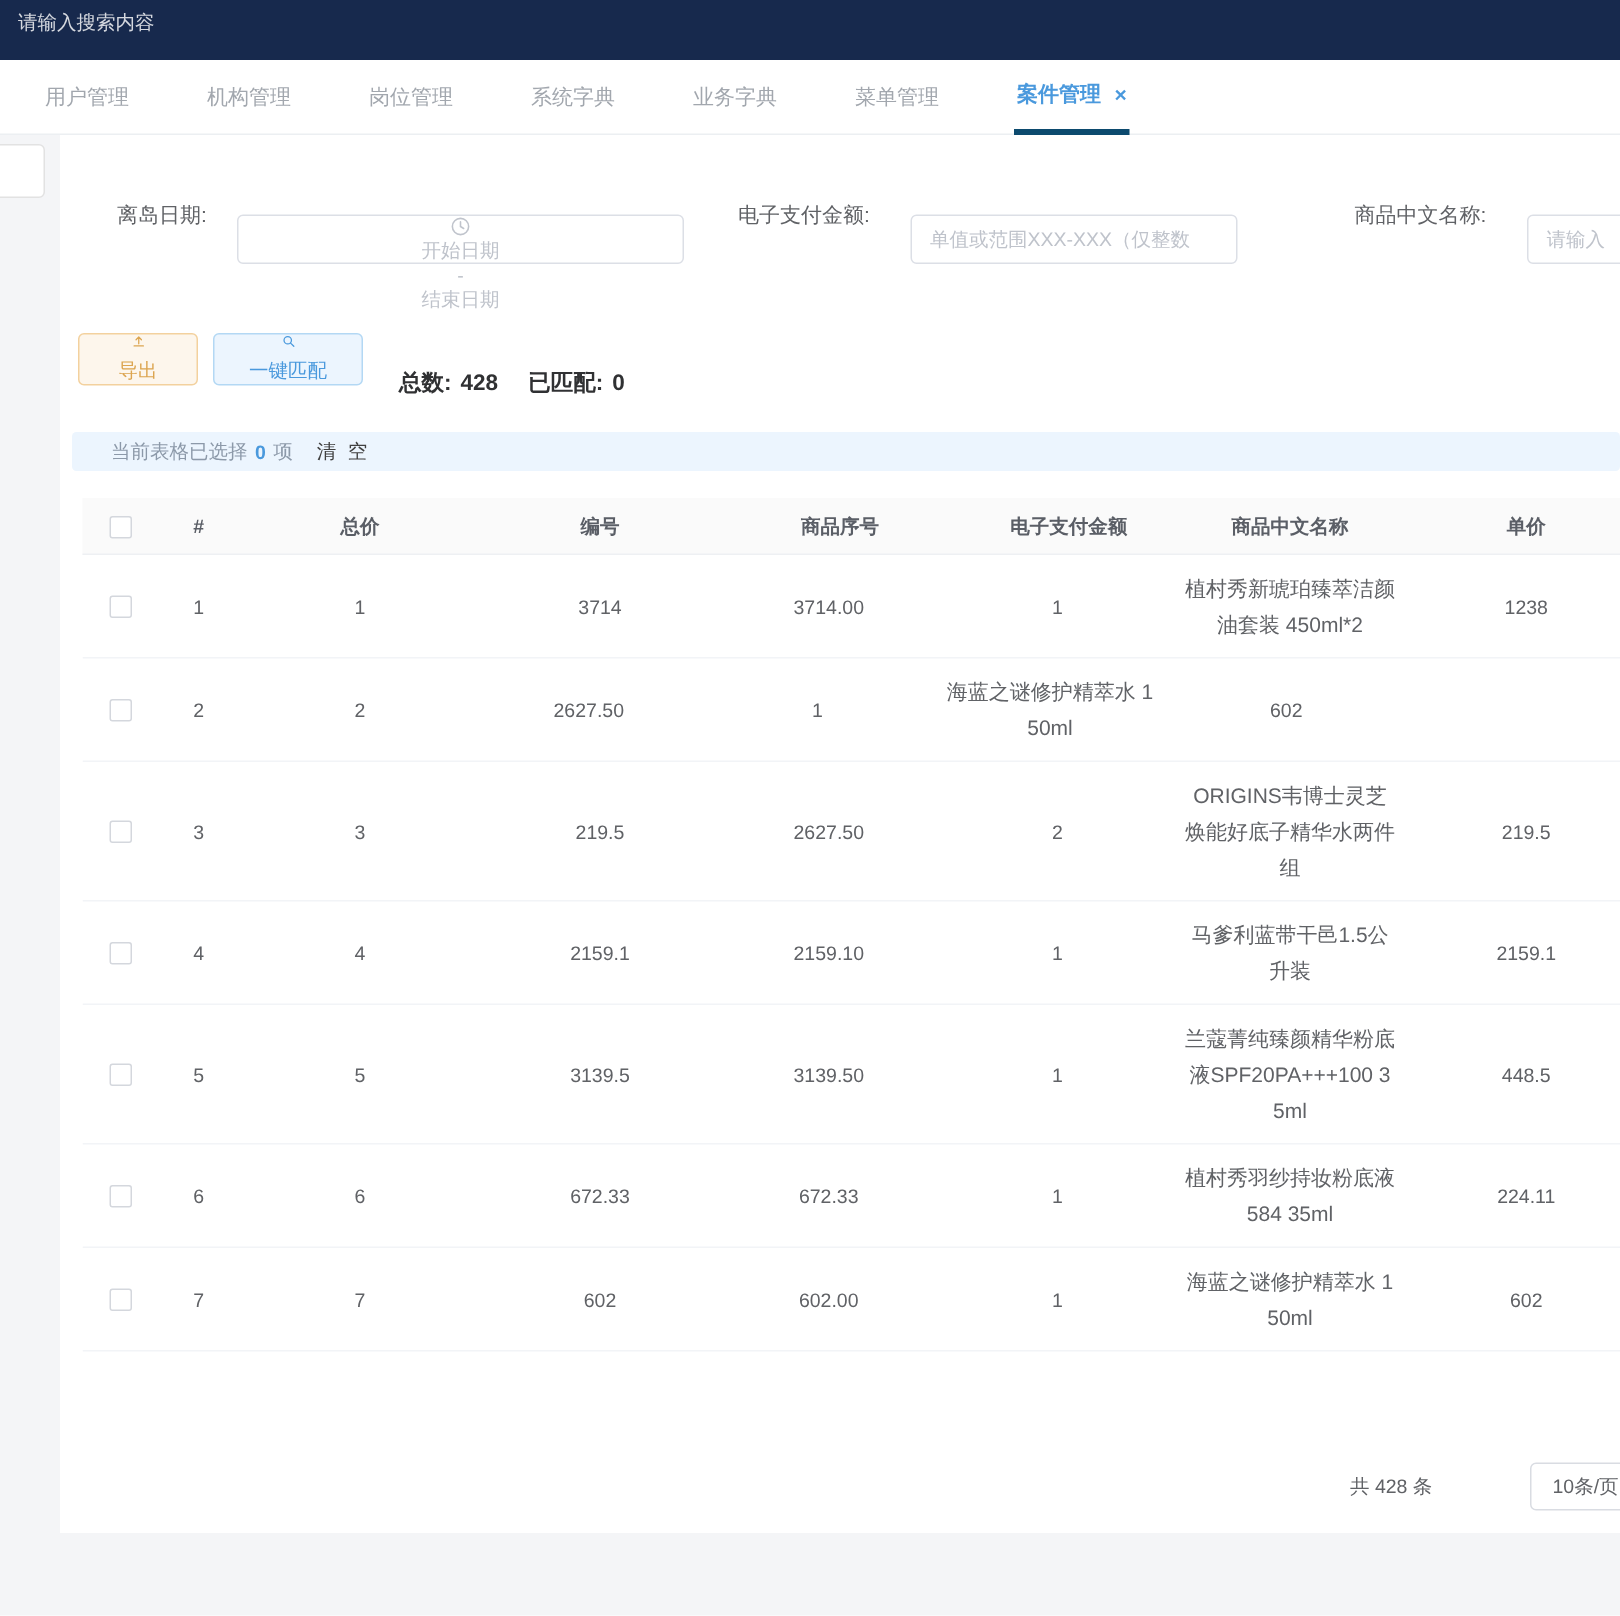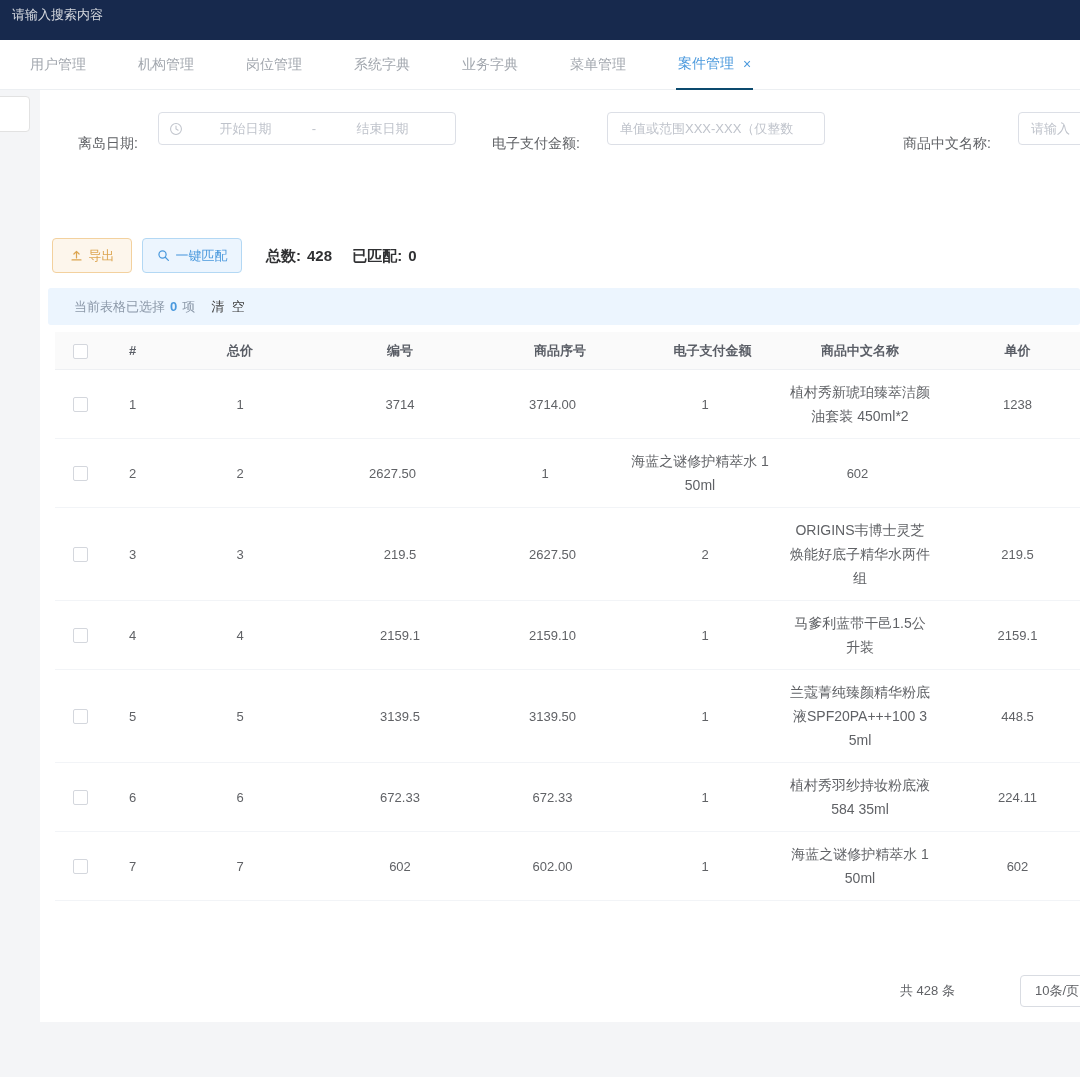--- a/index.html
+++ b/index.html
@@ -8,49 +8,49 @@
   #page { position:relative; width:1080px; height:1077px; overflow:hidden; }
 
   
   .topbar { position:absolute; left:0; top:0; width:1080px; height:40px; background:#17294d; }
   .topbar-search { position:absolute; left:12px; top:6px; font-size:13px; color:rgba(255,255,255,0.82); cursor:text; }
 
   
   .tabbar { position:absolute; left:0; top:40px; width:1080px; height:50px; background:#ffffff; border-bottom:1px solid #eceff2; }
   .tab-list { display:flex; gap:48px; padding-left:28px; height:50px; align-items:stretch; }
   .tab { display:flex; align-items:center; font-size:14px; color:#a2a7ae; cursor:pointer; position:relative; padding:0 2px; }
-  .tab.active { color:#4a99dd; border-bottom:2px solid #0c4a6e; }
+  .tab.active { color:#4a99dd; border-bottom:4px solid #0c4a6e;font-weight:bold; }
   .tab-close { margin-left:9px; font-size:14px; color:#4a99dd; line-height:1; }
 
   
   .panel { position:absolute; left:40px; top:90px; width:1040px; height:932px; background:#ffffff; }
   .corner-box { position:absolute; left:-8px; top:96px; width:38px; height:36px; background:#fff; border:1px solid #e2e2e2; border-radius:4px; }
 
   
   .flabel { position:absolute; font-size:14px; color:#606266; line-height:33px; top:127px; white-space:nowrap; }
-  .finput { position:absolute; top:112px; height:33px; border:1px solid #dcdfe6; border-radius:4px; background:#fff; font-size:13px; color:#606266; }
+  .finput { position:absolute; top:143px; height:33px; border:1px solid #dcdfe6; border-radius:4px; background:#fff; font-size:13px; color:#606266;flex-direction:column; }
   .date-range { left:158px; width:298px; display:flex; align-items:center; padding:0 10px; }
   .date-range .ph { flex:1; text-align:center; color:#bfc3cb; font-size:13px; }
   .date-range .sep { color:#bfc3cb; padding:0 4px; font-size:13px; }
   .clock { width:14px; height:14px; flex:none; }
   input.finput { padding:14px 12px; outline:none; }
   input.finput::placeholder { color:#bfc3cb; }
   .amount-input { left:607px; width:218px; }
   .name-input { left:1018px; width:130px; }
 
   
-  .btn { position:absolute; top:238px; height:35px; border-radius:4px; font-size:13px; display:flex; align-items:center; justify-content:center; gap:6px; cursor:pointer; }
+  .btn { position:absolute; top:222px; height:35px; border-radius:4px; font-size:13px; display:flex; align-items:center; justify-content:center; gap:6px; cursor:pointer;flex-direction:column; }
   .btn-export { left:52px; width:80px; background:#fdf6ec; border:1px solid #f3d19e; color:#dca550; }
   .btn-match { left:142px; width:100px; background:#ecf5fe; border:1px solid #b3d8f4; color:#4a99dd; }
   .stats { position:absolute; left:266px; top:238px; height:35px; line-height:35px; font-size:15px; color:#303133; font-weight:600; }
   .stats .lab { margin-right:6px; }
   .stats .gap { display:inline-block; width:16px; }
 
   
-  .sel-bar { position:absolute; left:48px; top:288px; width:1032px; height:37px; background:#ecf5fe; border-radius:3px; display:flex; align-items:center; padding-left:26px; font-size:13px; color:#8c99a9; }
+  .sel-bar { position:absolute; left:48px; top:288px; width:1032px; height:26px; background:#ecf5fe; border-radius:3px; display:flex; align-items:center; padding-left:26px; font-size:13px; color:#8c99a9; }
   .sel-bar .cnt { color:#4a99dd; font-weight:700; margin:0 5px; }
   .sel-bar .clear { color:#404040; margin-left:16px; cursor:pointer; letter-spacing:2px; }
 
   
   .table { position:absolute; left:55px; top:332px; width:1045px; }
   .thead { display:flex; height:38px; align-items:center; background:#fafafa; border-bottom:1px solid #eef0f3; }
   .thead .cell { font-weight:700; color:#5a5e66; font-size:13px; }
   .tbody { height:535px; overflow:hidden; }
   .trow { display:flex; align-items:center; min-height:67px; border-bottom:1px solid #f2f4f7; }
   .cell { text-align:center; font-size:13px; color:#606266; padding:10px 4px; }

